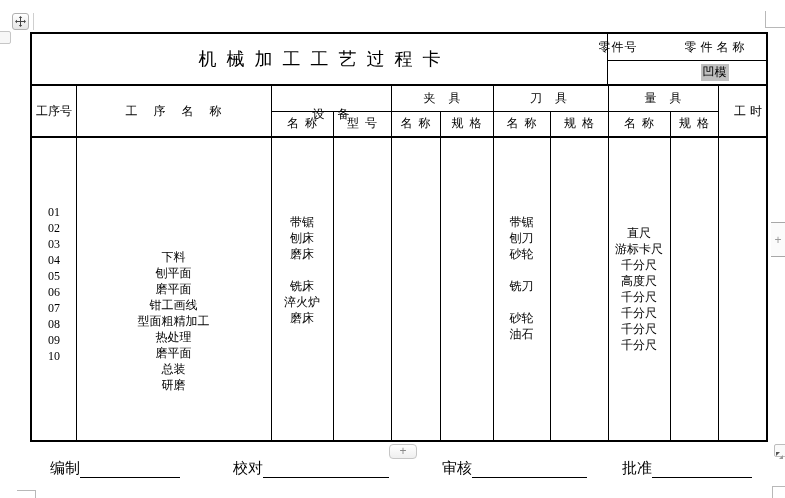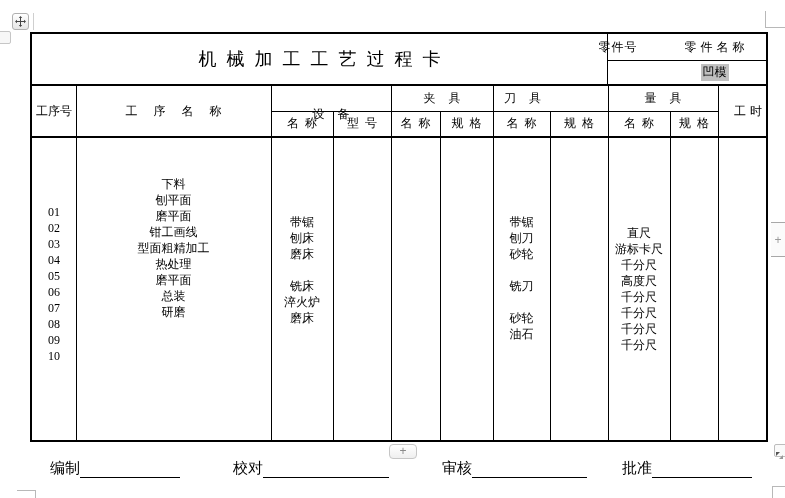--- a/index.html
+++ b/index.html
@@ -16,38 +16,38 @@
   .ph-no-label{left:558px;top:0;width:56px;height:26px;letter-spacing:1px;}
   .ph-name-label{left:631px;top:0;width:103px;height:26px;letter-spacing:4px;padding-left:4px;box-sizing:border-box;}
   .ph-no-value{left:575px;top:26px;width:56px;height:24px;}
   .ph-name-value{left:631px;top:26px;width:103px;height:24px;}
   .hl{background:#c0c0c0;padding:0 2px;}
   
   .th-process-no{left:0;top:52px;width:44px;height:50px;}
   .th-process-name{left:44px;top:52px;width:195px;height:50px;letter-spacing:16px;padding-left:16px;box-sizing:border-box;text-align:right;}
   .g-equip{left:239px;top:68px;width:120px;height:25px;}
   .g-fixture{left:359px;top:52px;width:102px;height:25px;}
-  .g-tool{left:433px;top:52px;width:115px;height:25px;}
+  .g-tool{left:459px;top:52px;width:115px;height:25px;}
   .g-gauge{left:576px;top:52px;width:110px;height:25px;}
   .ghdr{letter-spacing:13px;padding-left:13px;box-sizing:border-box;}
   .shdr{letter-spacing:6px;padding-left:6px;box-sizing:border-box;top:77px;height:25px;}
   .s-equip-name{left:239px;width:62px;}
   .s-equip-model{left:301px;width:58px;}
   .s-fix-name{left:359px;width:49px;}
   .s-fix-spec{left:408px;width:53px;}
   .s-tool-name{left:461px;width:57px;}
   .s-tool-spec{left:518px;width:58px;}
   .s-gauge-name{left:576px;width:62px;}
   .s-gauge-spec{left:638px;width:48px;}
   .th-hours{left:686px;top:52px;width:48px;height:50px;letter-spacing:4px;padding-left:16px;box-sizing:border-box;}
   
   .bcol{position:absolute;top:104px;height:302px;box-sizing:border-box;}
   .bcol .line{height:16px;line-height:16px;font-size:12px;text-align:center;white-space:nowrap;}
   .col-nos{left:0;width:44px;padding-top:66px;}
-  .col-names{left:44px;width:195px;padding-top:38px;}
+  .col-names{left:44px;width:195px;padding-top:111px;}
   .col-equip{left:239px;width:62px;padding-top:76px;}
   .col-model{left:301px;width:58px;}
   .col-fixname{left:359px;width:49px;}
   .col-fixspec{left:408px;width:53px;}
   .col-tools{left:461px;width:57px;padding-top:76px;}
   .col-toolspec{left:518px;width:58px;}
   .col-gauges{left:576px;width:62px;padding-top:87px;}
   .col-gaugespec{left:638px;width:48px;}
   .col-hours{left:686px;width:48px;}
   

